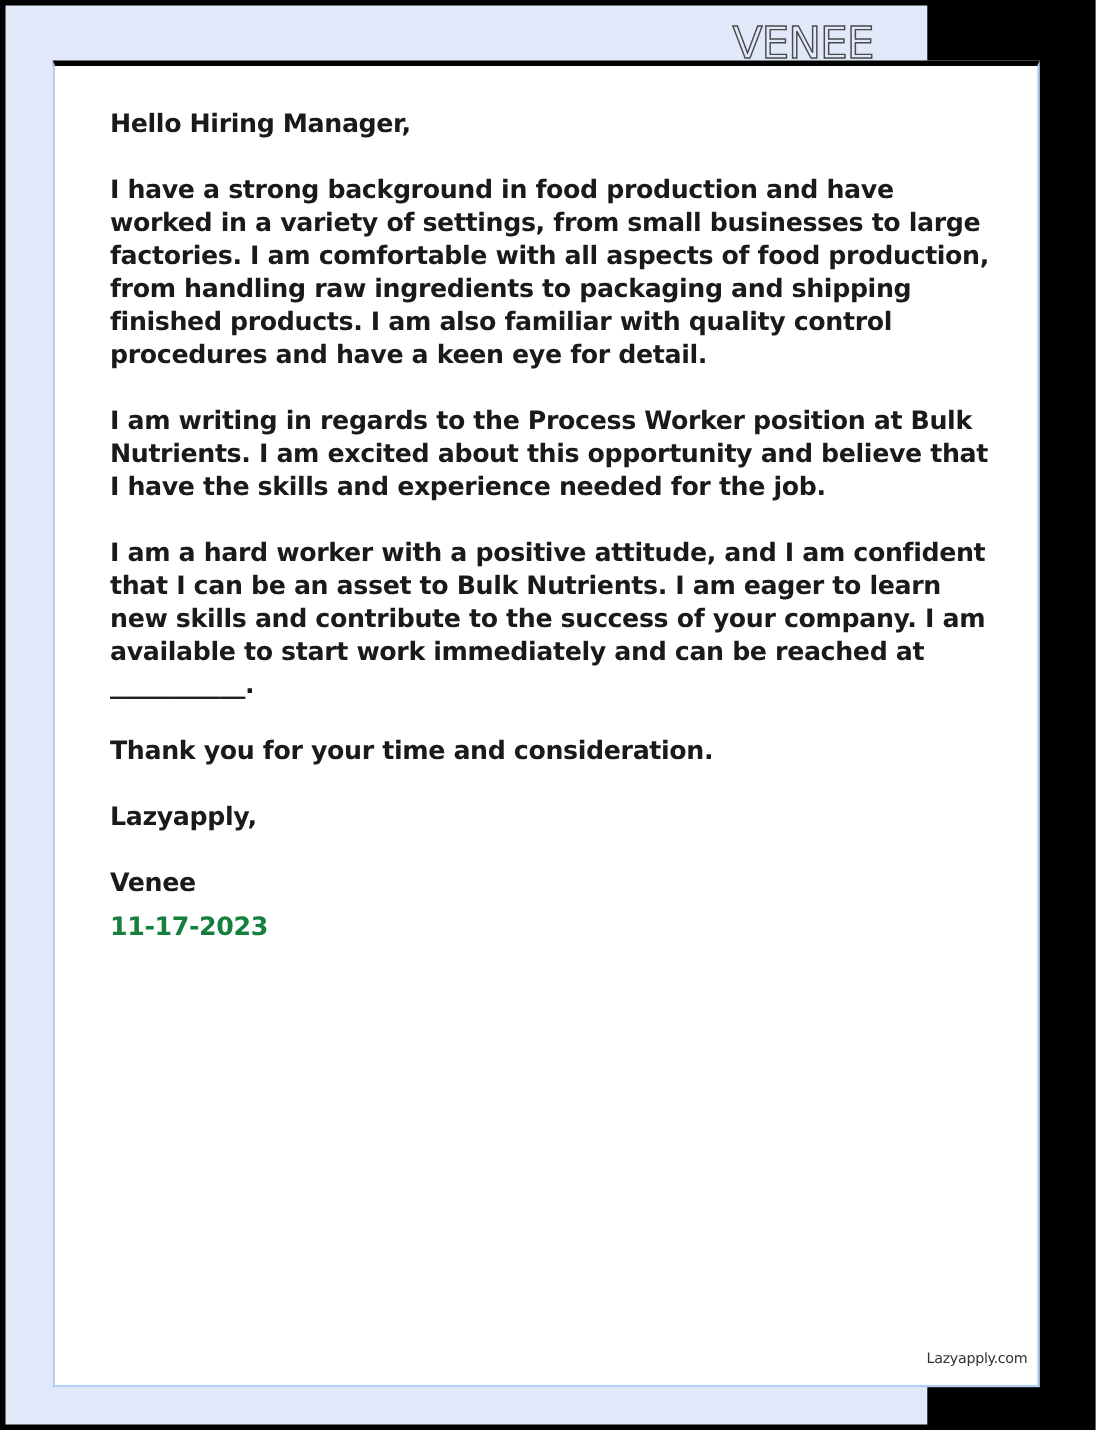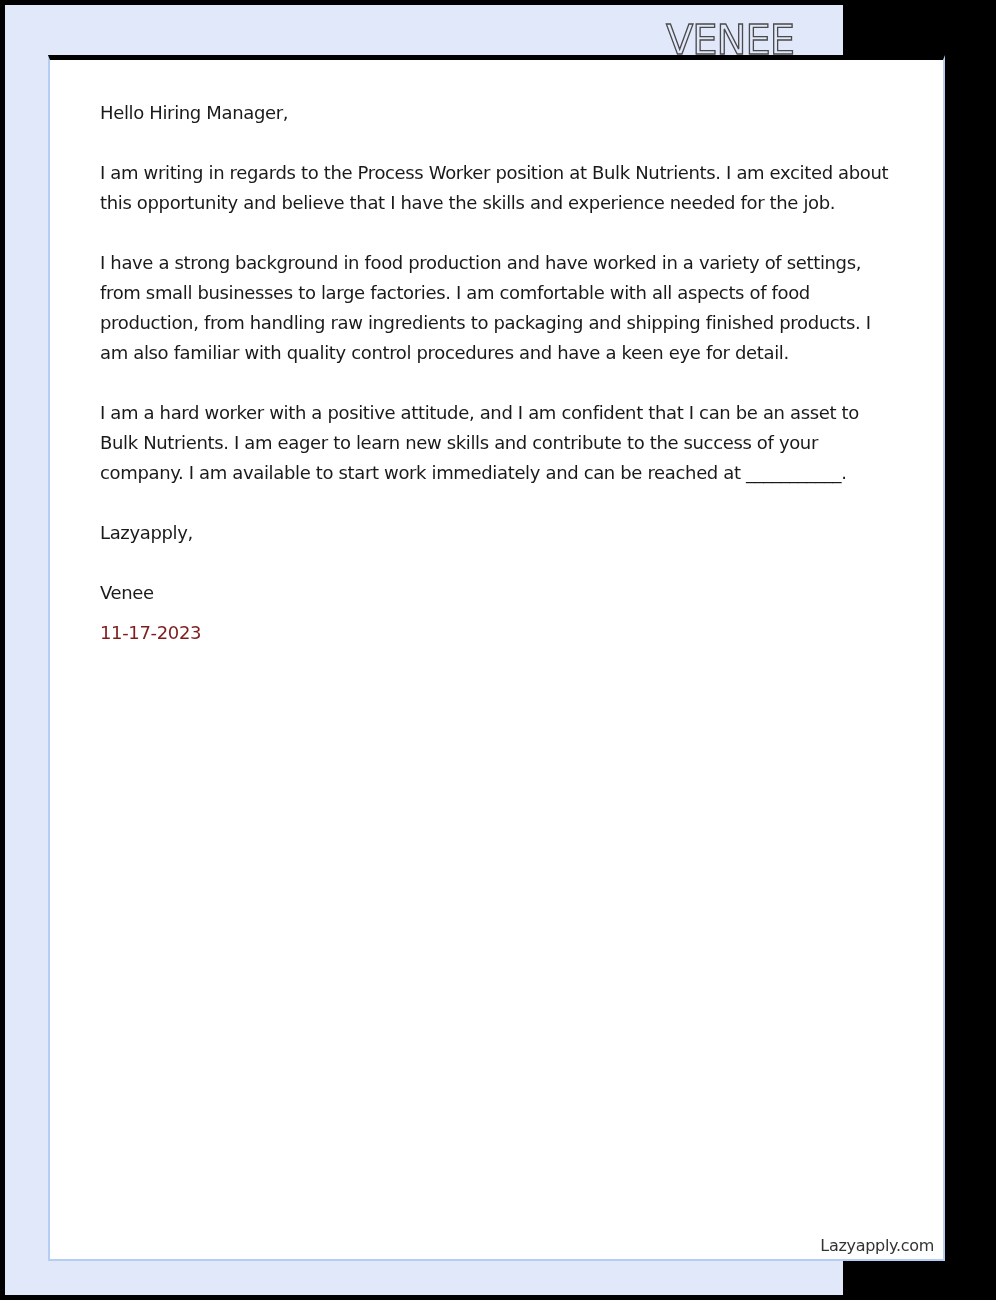--- a/index.html
+++ b/index.html
@@ -34,51 +34,53 @@
       border-top: 5px solid #000;
       border-left: 2px solid #b6cdf3;
       border-right: 2px solid #b6cdf3;
       border-bottom: 2px solid #b6cdf3;
       box-sizing: border-box;
     }
     .letter {
       position: absolute;
       left: 50px; top: 38px;
       width: 800px;
-      font-size: 18px;
+      font-size: 23px;
       line-height: 30px;
       color: #1a1a1a;
       letter-spacing: -0.35px;
+      font-weight: bold;
     }
     .letter p { margin: 0 0 30px 0; }
     .letter p.sig { margin-bottom: 10px; }
     .date {
-      color: #7f1d1d;
+      color: #15803d;
       margin: 0;
     }
     .footer {
       position: absolute;
-      right: 9px; bottom: 4px;
-      font-size: 16px;
+      right: 9px; bottom: 16px;
+      font-size: 13px;
       color: #333;
       letter-spacing: -0.3px;
     }
   </style>
 </head>
 <body>
 
 <div class="frame">
   <div class="brand">VENEE</div>
 
   <div class="page">
     <div class="letter">
       <p>Hello Hiring Manager,</p>
+      <p>I have a strong background in food production and have worked in a variety of settings, from small businesses to large factories. I am comfortable with all aspects of food production, from handling raw ingredients to packaging and shipping finished products. I am also familiar with quality control procedures and have a keen eye for detail.</p>
       <p>I am writing in regards to the Process Worker position at Bulk Nutrients. I am excited about this opportunity and believe that I have the skills and experience needed for the job.</p>
-      <p>I have a strong background in food production and have worked in a variety of settings, from small businesses to large factories. I am comfortable with all aspects of food production, from handling raw ingredients to packaging and shipping finished products. I am also familiar with quality control procedures and have a keen eye for detail.</p>
       <p>I am a hard worker with a positive attitude, and I am confident that I can be an asset to Bulk Nutrients. I am eager to learn new skills and contribute to the success of your company. I am available to start work immediately and can be reached at ___________.</p>
+      <p>Thank you for your time and consideration.</p>
       <p>Lazyapply,</p>
       <p class="sig">Venee</p>
       <p class="date">11-17-2023</p>
     </div>
 
     <div class="footer">Lazyapply.com</div>
   </div>
 </div>
 
 </body></html>

